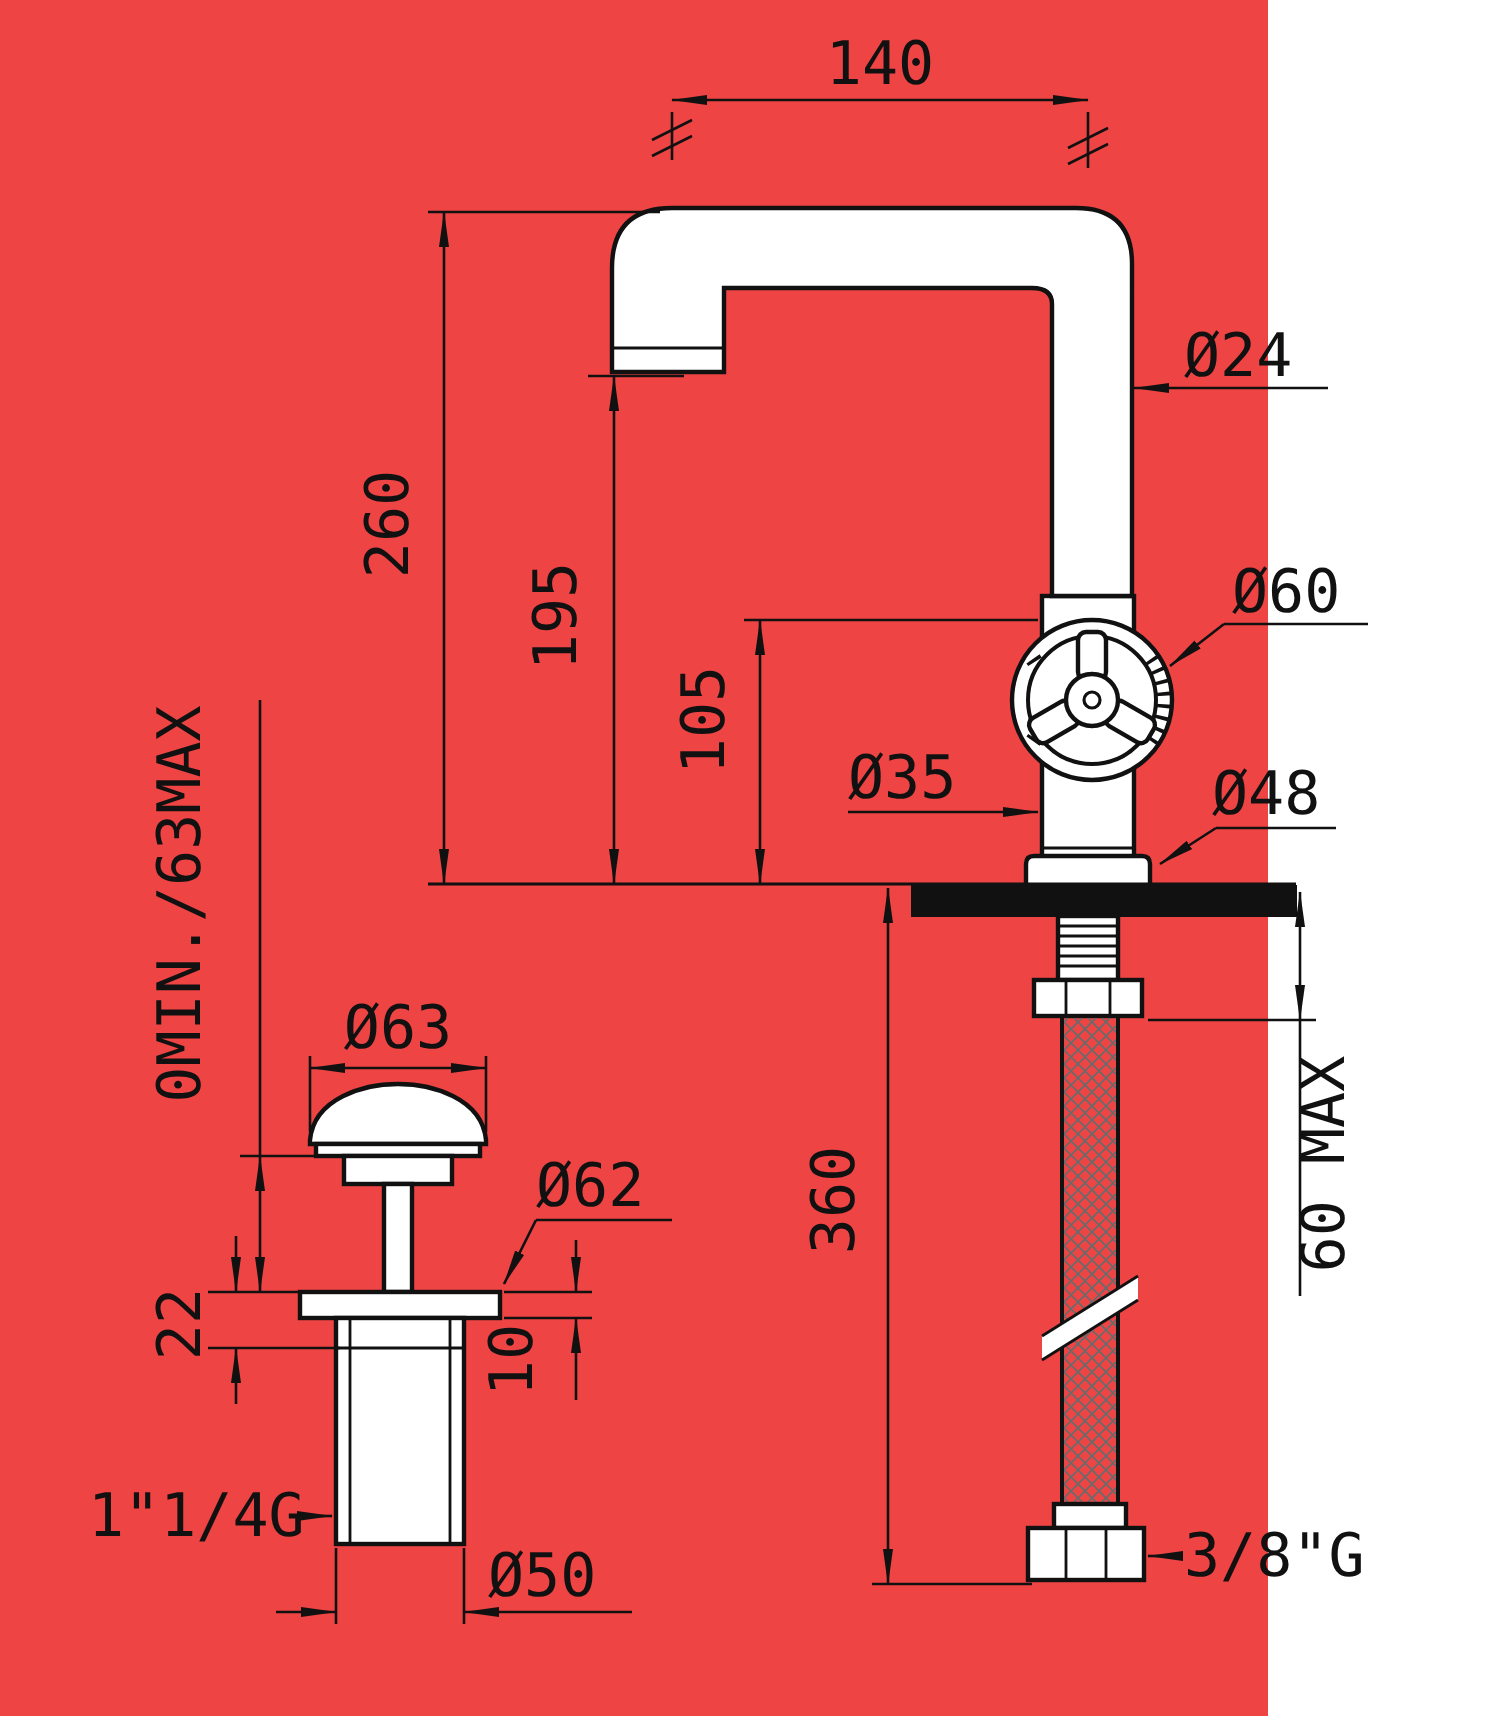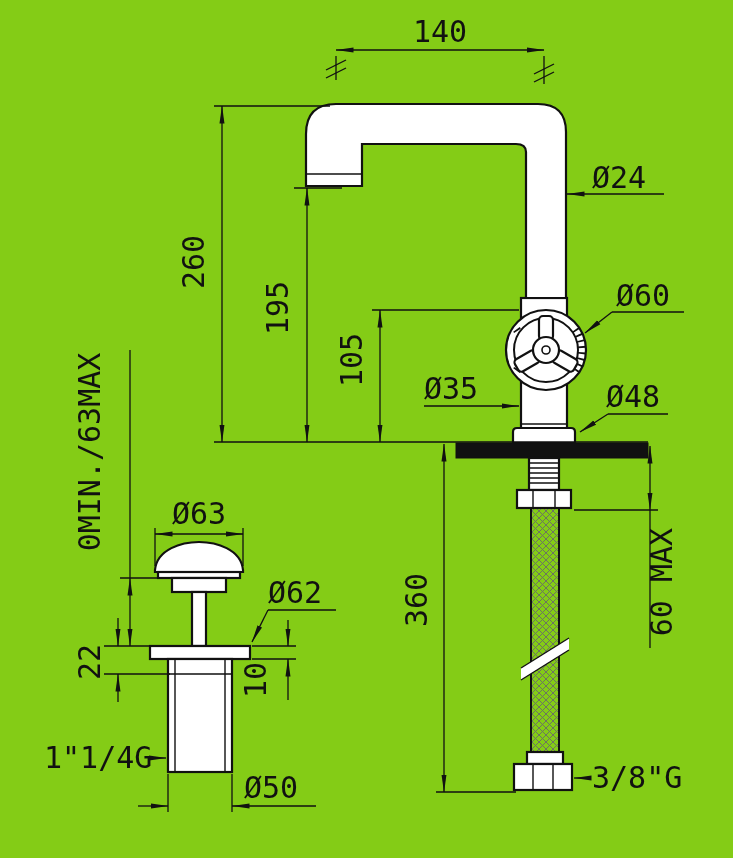--- a/index.html
+++ b/index.html
@@ -1,16 +1,16 @@
 <!DOCTYPE html>
 <html><head>
 <meta charset="utf-8">
 <style>
   html,body{margin:0;padding:0;background:#ffffff;}
-  .stage{width:733px;height:858px;position:relative;background:#84cc16;text-align:center;}
+  .stage{width:634px;height:858px;position:relative;background:#ef4444;text-align:center;}
   svg{display:block;}
   svg text{font-family:"DejaVu Sans Mono","Liberation Mono",monospace;font-size:30px;fill:#111;}
   .fillw{fill:#ffffff;stroke:#111;stroke-width:2.2;}
   .thin{stroke:#111;stroke-width:1.4;fill:none;}
   .dim{stroke:#111;stroke-width:1.3;fill:none;}
   .knurl{stroke:#111;stroke-width:8;fill:none;stroke-dasharray:1.8 4.2;}
   .solid{fill:#111;stroke:#111;stroke-width:1;}
 </style>
 </head>
 <body>

